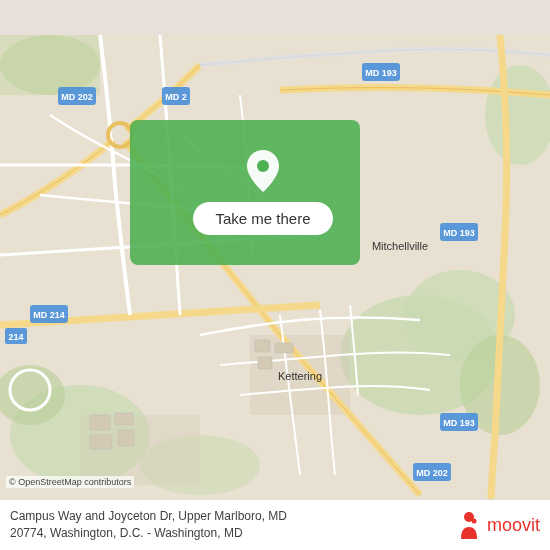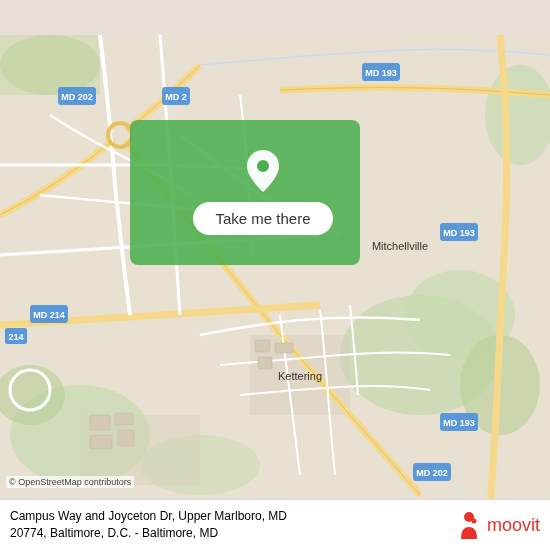--- a/index.html
+++ b/index.html
@@ -73,21 +73,21 @@
       background: white;
       padding: 8px 10px 8px 10px;
       display: flex;
       align-items: center;
       justify-content: space-between;
       border-top: 1px solid #ddd;
     }
 
     #bottom-address {
       font-size: 12px;
-      color: #000000;
+      color: #404040;
       flex: 1;
       line-height: 1.4;
     }
 
     #moovit-logo {
       display: flex;
       align-items: center;
       gap: 4px;
       flex-shrink: 0;
       margin-left: 8px;
@@ -226,21 +226,21 @@
     <button id="take-me-there-btn">Take me there</button>
   </div>
 
   <div id="osm-attribution">
     <span>© OpenStreetMap contributors</span>
   </div>
 
   <div id="bottom-bar">
     <div id="bottom-address">
       <span>Campus Way and Joyceton Dr, Upper Marlboro, MD</span><br>
-      <span>20774, Baltimore, D.C. - Baltimore, MD</span>
+      <span>20774, Washington, D.C. - Washington, MD</span>
     </div>
     <div id="moovit-logo">
 
       <svg id="moovit-icon" viewBox="0 0 28 28" xmlns="http://www.w3.org/2000/svg">
         <circle cx="14" cy="6" r="5" fill="#e8312a"></circle>
         <path d="M 6,28 Q 6,16 14,16 Q 22,16 22,28" fill="#e8312a"></path>
 
         <circle cx="19" cy="10" r="2.5" fill="#e8312a"></circle>
       </svg>
       <span id="moovit-text">moovit</span>

